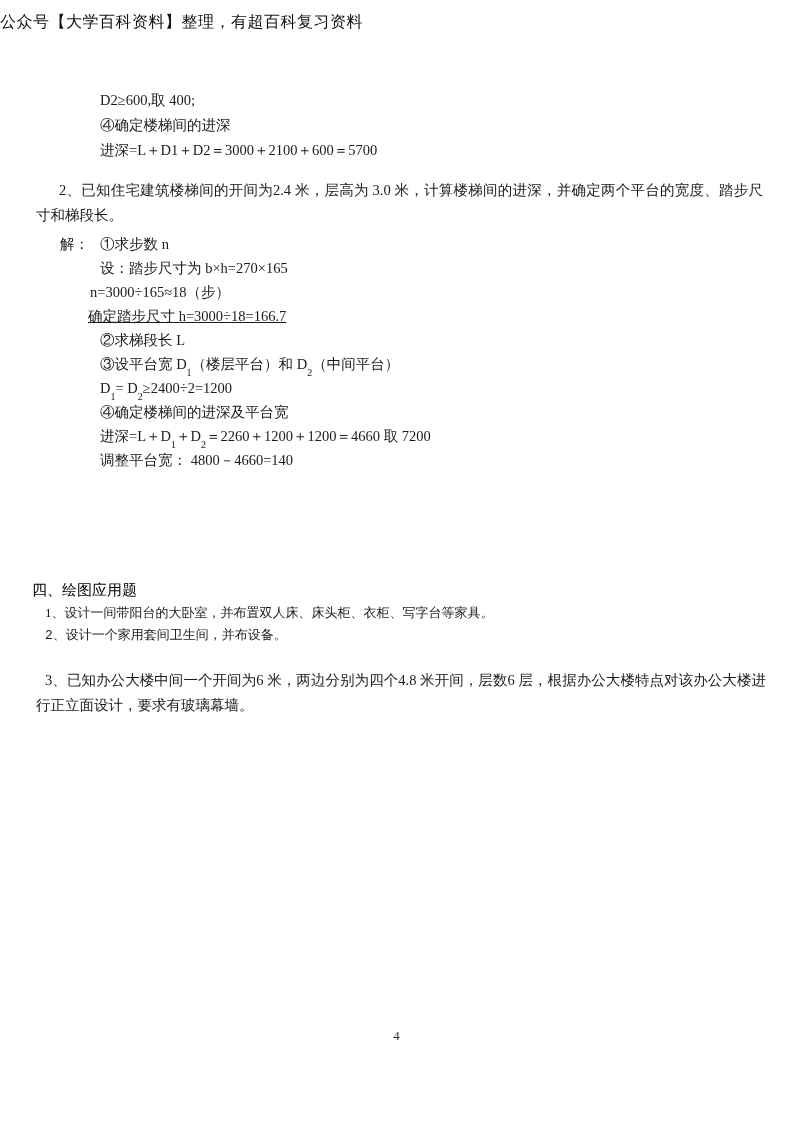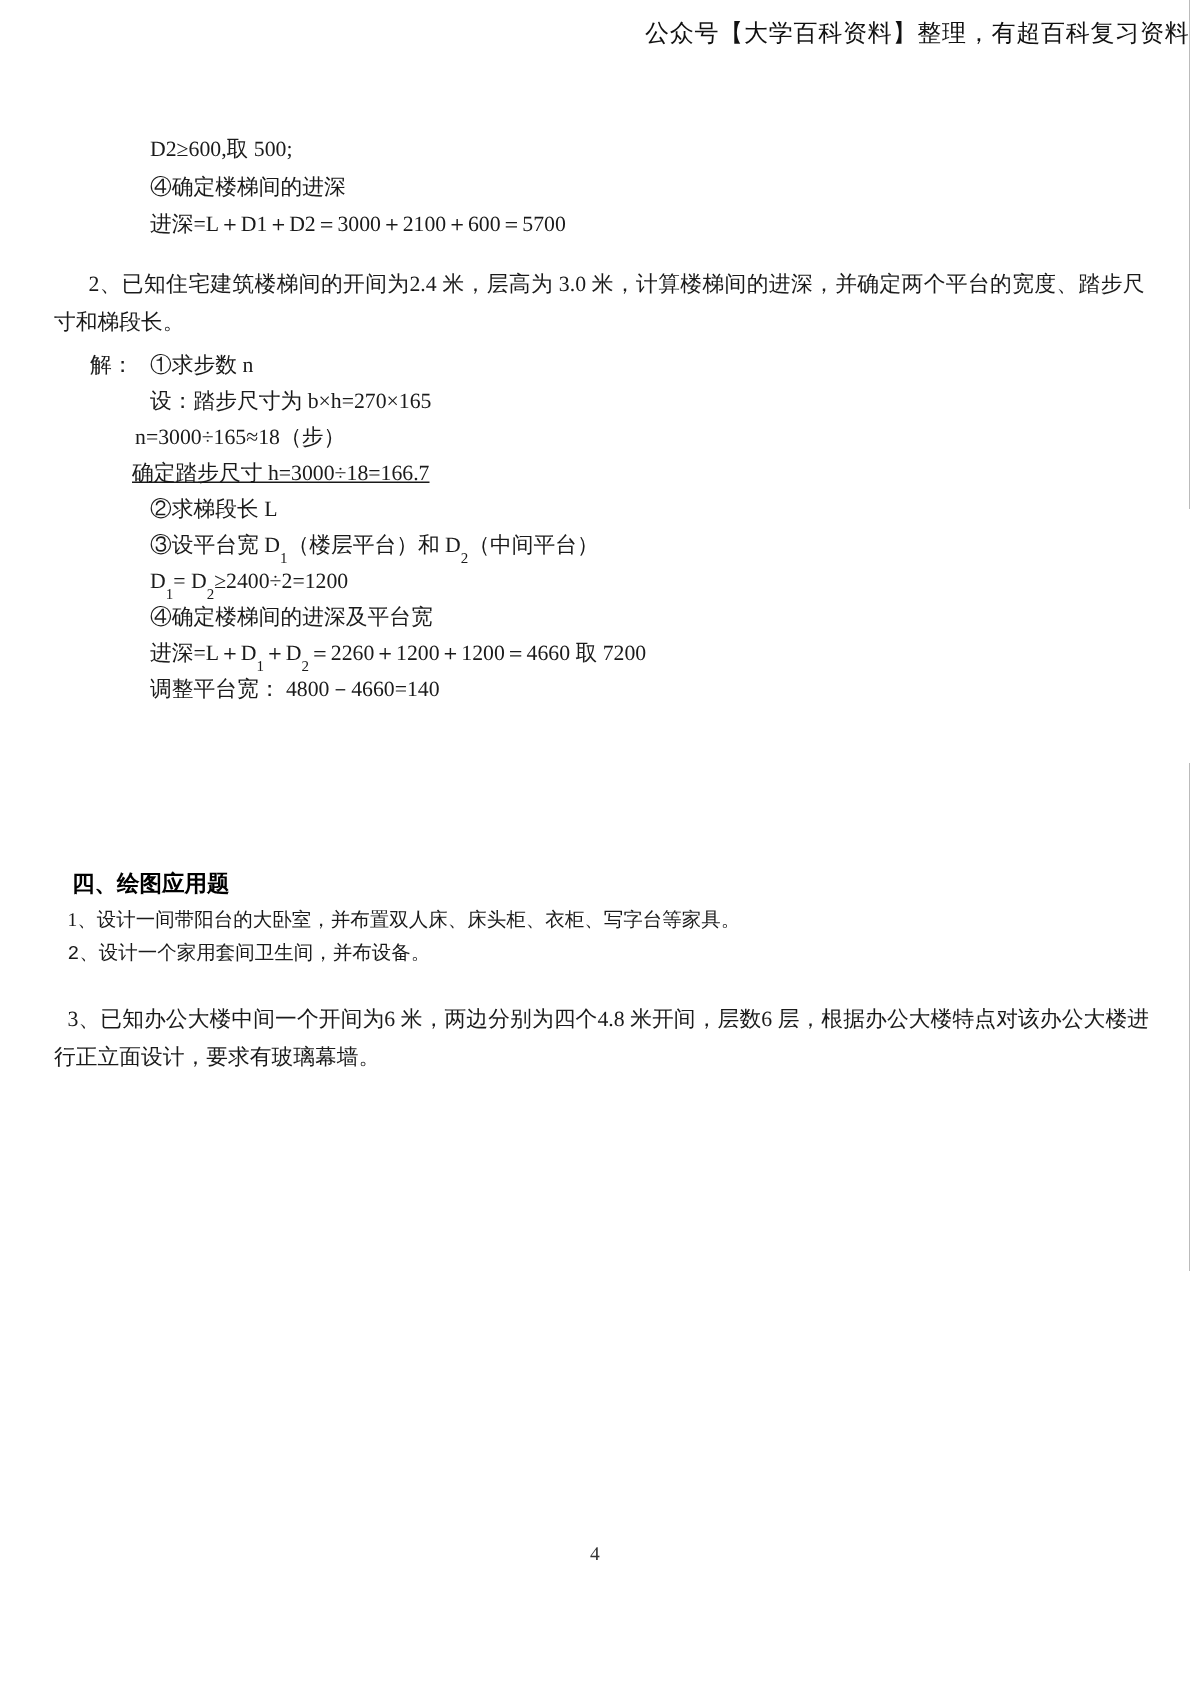--- a/index.html
+++ b/index.html
@@ -10,21 +10,21 @@
     height: 1122px;
     margin: 0 auto;
     background: #ffffff;
     font-family: "Liberation Serif", "DejaVu Serif", serif;
     color: #1a1a1a;
     overflow: hidden;
   }
   .doc-header {
     position: absolute;
     top: 12px; left: 0; right: 0;
-    text-align: right;
+    text-align: left;
     font-size: 16px;
     letter-spacing: 0.5px;
     color: #111;
   }
   .prev-solution {
     position: absolute;
     top: 88px; left: 100px; right: 30px;
     font-size: 14.5px;
     line-height: 25px;
   }
@@ -49,23 +49,23 @@
   .ind-c { margin-left: 28px; text-decoration: underline; }
   .sol-label { display: inline-block; width: 40px; }
   sub.ss {
     font-size: 10px;
     line-height: 0;
     position: relative;
     top: 3px;
   }
   .section4-title {
     position: absolute;
-    top: 579px; left: 48px;
+    top: 579px; left: 32px;
     font-size: 15px;
-    font-weight: bold;
+    font-weight: normal;
     color: #000;
     line-height: 23px;
   }
   .s4-item { position: absolute; left: 36px; width: 730px; font-size: 13px; line-height: 23px; text-indent: 9px; }
   .s4-item1 { top: 601px; }
   .s4-item2 { top: 624px; font-family: Liberation Mono, monospace; }
   .s4-para { position: absolute; left: 36px; width: 730px; font-size: 14.5px; line-height: 24.5px; text-indent: 9px; text-align: justify; }
   .s4-item3 { top: 668px; }
   .s4-item4 { top: 717px; }
   .page-number {
@@ -77,21 +77,21 @@
   }
 </style>
 </head>
 <body>
 
 <div class="page">
 
   <div class="doc-header">公众号【大学百科资料】整理，有超百科复习资料</div>
 
   <div class="prev-solution">
-    <div class="sol-row">D2≥600,取 500;</div>
+    <div class="sol-row">D2≥600,取 400;</div>
     <div class="sol-row">④确定楼梯间的进深</div>
     <div class="sol-row">进深=L＋D1＋D2＝3000＋2100＋600＝5700</div>
   </div>
 
   <div class="problem2-statement">2、已知住宅建筑楼梯间的开间为2.4 米，层高为 3.0 米，计算楼梯间的进深，并确定两个平台的宽度、踏步尺寸和梯段长。</div>
 
   <div class="solution">
     <div class="sol-row"><span class="sol-label">解：</span><span>①求步数 n</span></div>
     <div class="sol-row ind-a">设：踏步尺寸为 b×h=270×165</div>
     <div class="sol-row ind-b">n=3000÷165≈18（步）</div>

